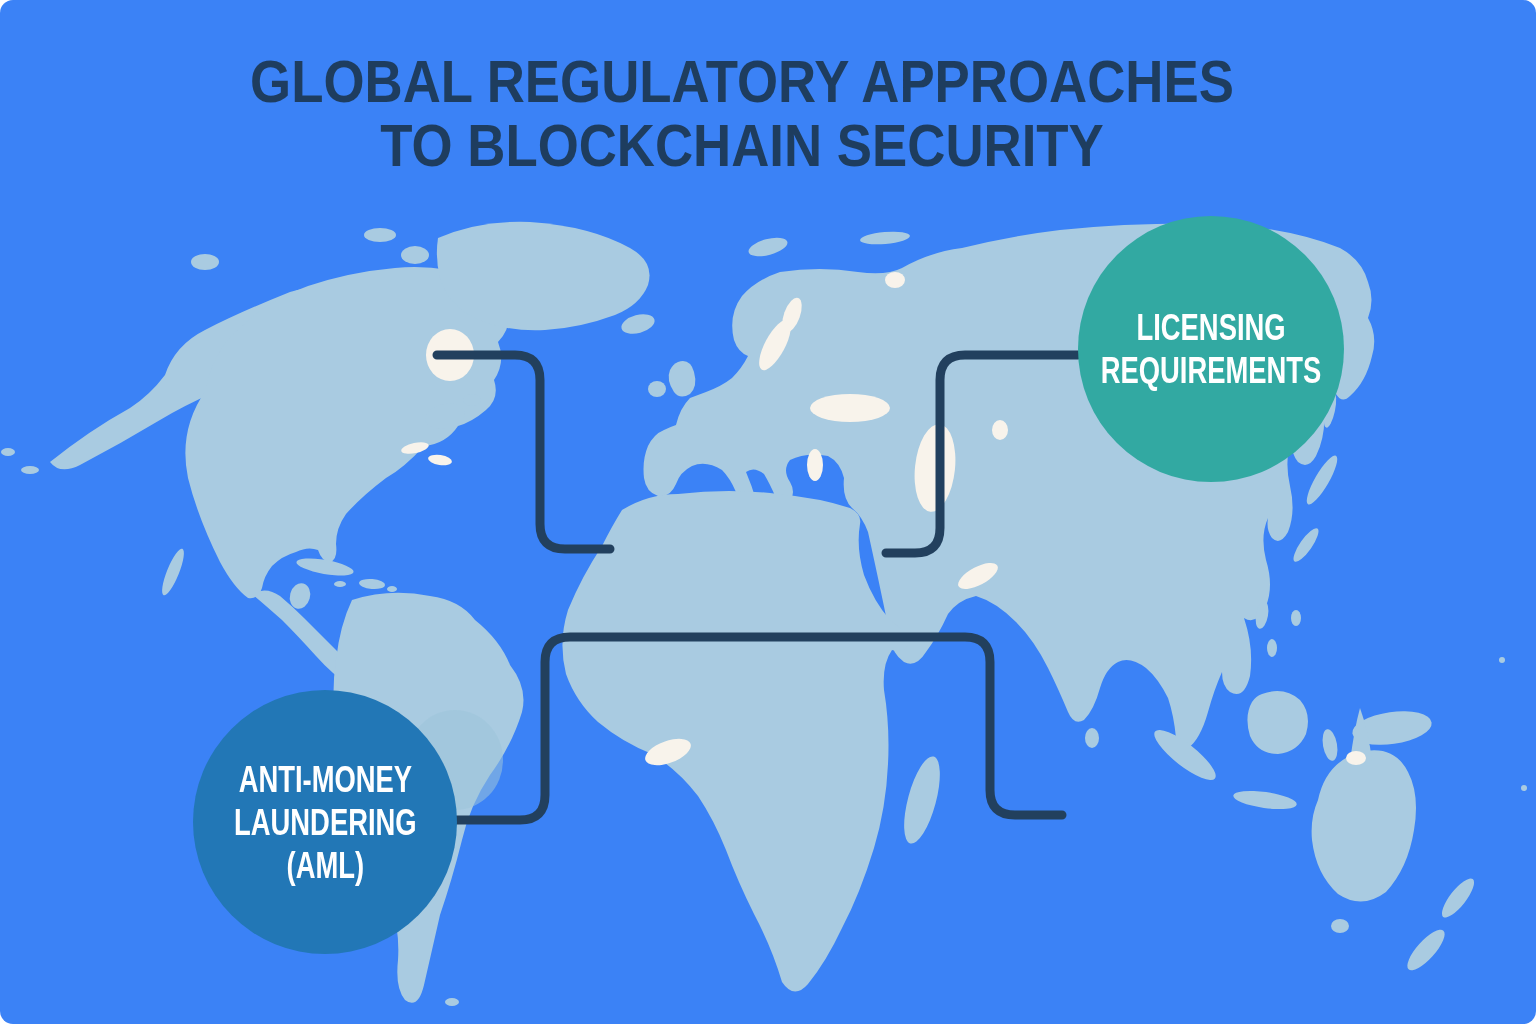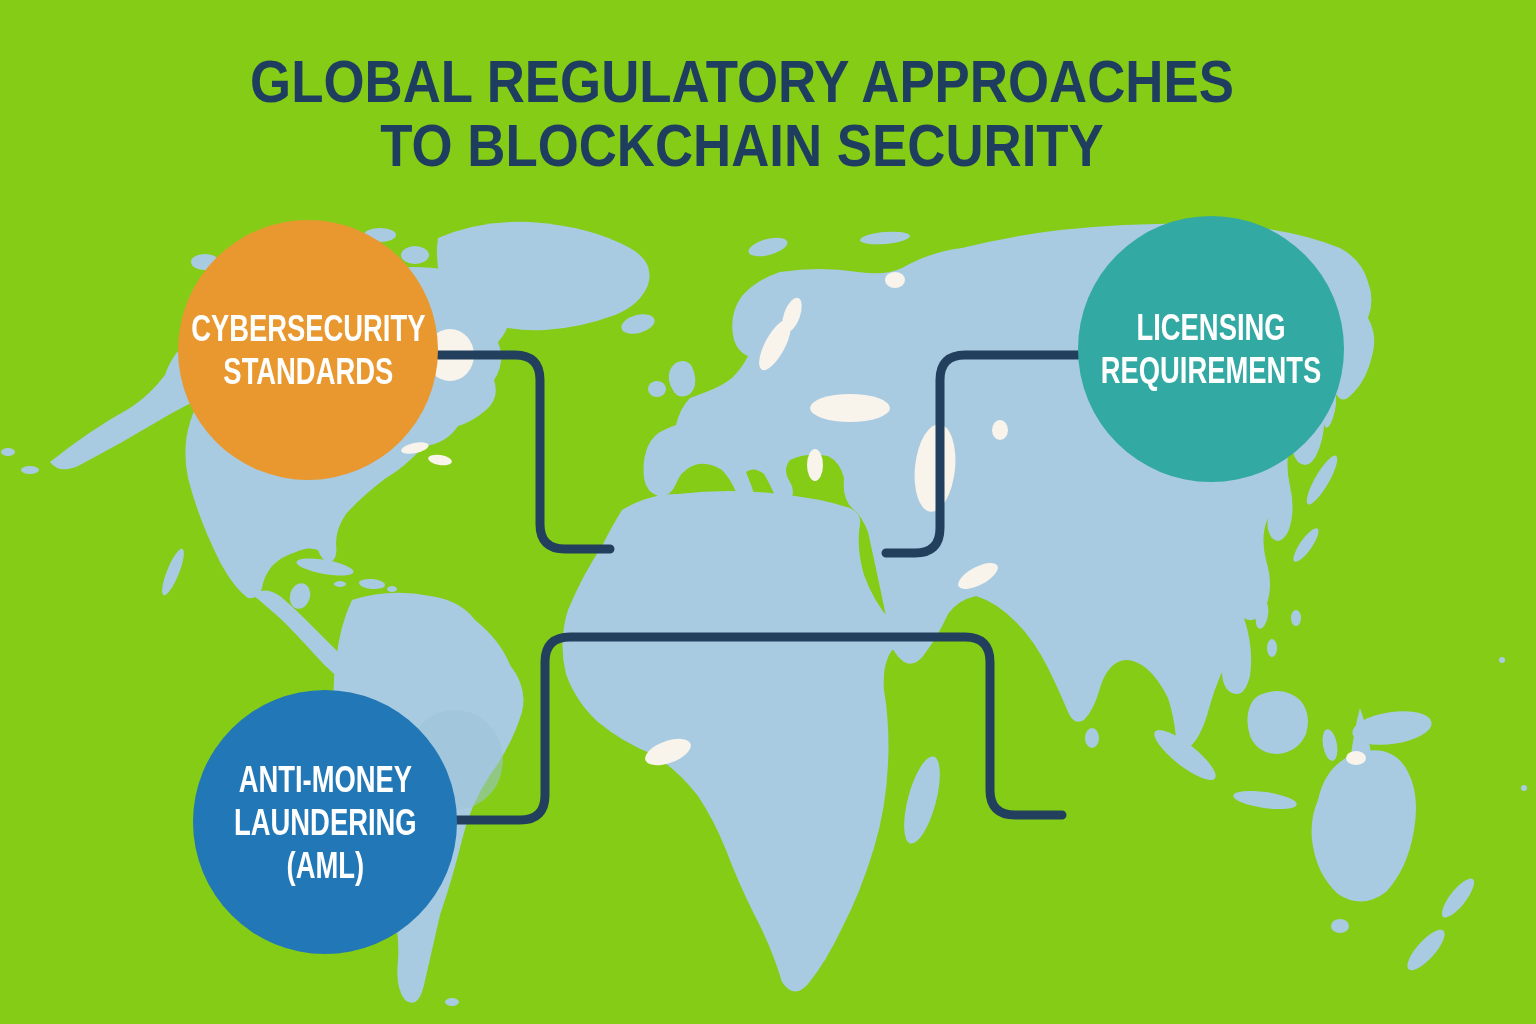--- a/index.html
+++ b/index.html
@@ -34,21 +34,21 @@
     font-size:37px;line-height:43px;
     transform:scaleX(0.74);
     transform-origin:50% 50%;
     white-space:nowrap;
   }
   .node-line{display:block;}
 </style>
 </head>
 <body>
 
-<div class="canvas" style="background-color: #84cc16;">
+<div class="canvas" style="background-color: #3b82f6; border-radius: 13px;">
 
   <svg class="world-svg" viewBox="0 0 1536 1024" aria-hidden="true">
 
     <g stroke="none" fill="#A9CBE1">
 
       <path d="M50,462 Q90,430 130,408 Q150,395 165,375 Q175,345 205,330 Q240,312 290,292 Q330,280 360,300 Q372,322 358,338 Q340,352 310,356 Q280,360 255,372 Q235,382 215,392 Q185,405 160,420 Q120,444 80,465 Q60,475 50,462 Z"></path>
       <ellipse cx="30" cy="470" rx="9" ry="4"></ellipse>
       <ellipse cx="8" cy="452" rx="7" ry="4"></ellipse>
 
       <path d="M206,390 Q212,352 240,328 Q268,300 308,286 Q350,272 395,268 Q440,264 478,278 Q502,288 508,308 Q512,328 498,342 Q506,362 494,380 Q500,398 486,410 Q472,422 458,426 Q446,444 424,446 Q404,468 386,478 Q362,496 346,514 Q336,528 336,544 Q338,560 330,562 Q322,562 318,550 Q308,546 296,552 Q282,556 272,566 Q264,576 262,588 Q258,600 248,598 Q234,588 220,562 Q198,518 188,478 Q178,430 206,390 Z"></path>
@@ -137,26 +137,20 @@
       <path d="M1078,355 L965,355 Q940,355 940,380 L940,528 Q940,553 915,553 L886,553"></path>
       <path d="M450,820 L520,820 Q545,820 545,795 L545,662 Q545,637 570,637 L965,637 Q990,637 990,662 L990,790 Q990,815 1015,815 L1062,815"></path>
     </g>
   </svg>
 
   <div class="title-wrap" style="color: rgb(30, 61, 95);">
     <div class="title-line">GLOBAL REGULATORY APPROACHES</div>
     <div class="title-line">TO BLOCKCHAIN SECURITY</div>
   </div>
 
-  <div class="node" style="left: 178px; top: 220px; width: 260px; height: 260px; background-color: rgb(232, 152, 47); color: rgb(255, 255, 255);">
-    <div class="node-label">
-      <span class="node-line">CYBERSECURITY</span>
-      <span class="node-line">STANDARDS</span>
-    </div>
-  </div>
 
   <div class="node" style="left: 1078px; top: 216px; width: 266px; height: 266px; background-color: rgb(50, 169, 162); color: rgb(255, 255, 255);">
     <div class="node-label">
       <span class="node-line">LICENSING</span>
       <span class="node-line">REQUIREMENTS</span>
     </div>
   </div>
 
   <div class="node" style="left: 193px; top: 690px; width: 264px; height: 264px; background-color: rgb(34, 119, 182); color: rgb(255, 255, 255);">
     <div class="node-label">

